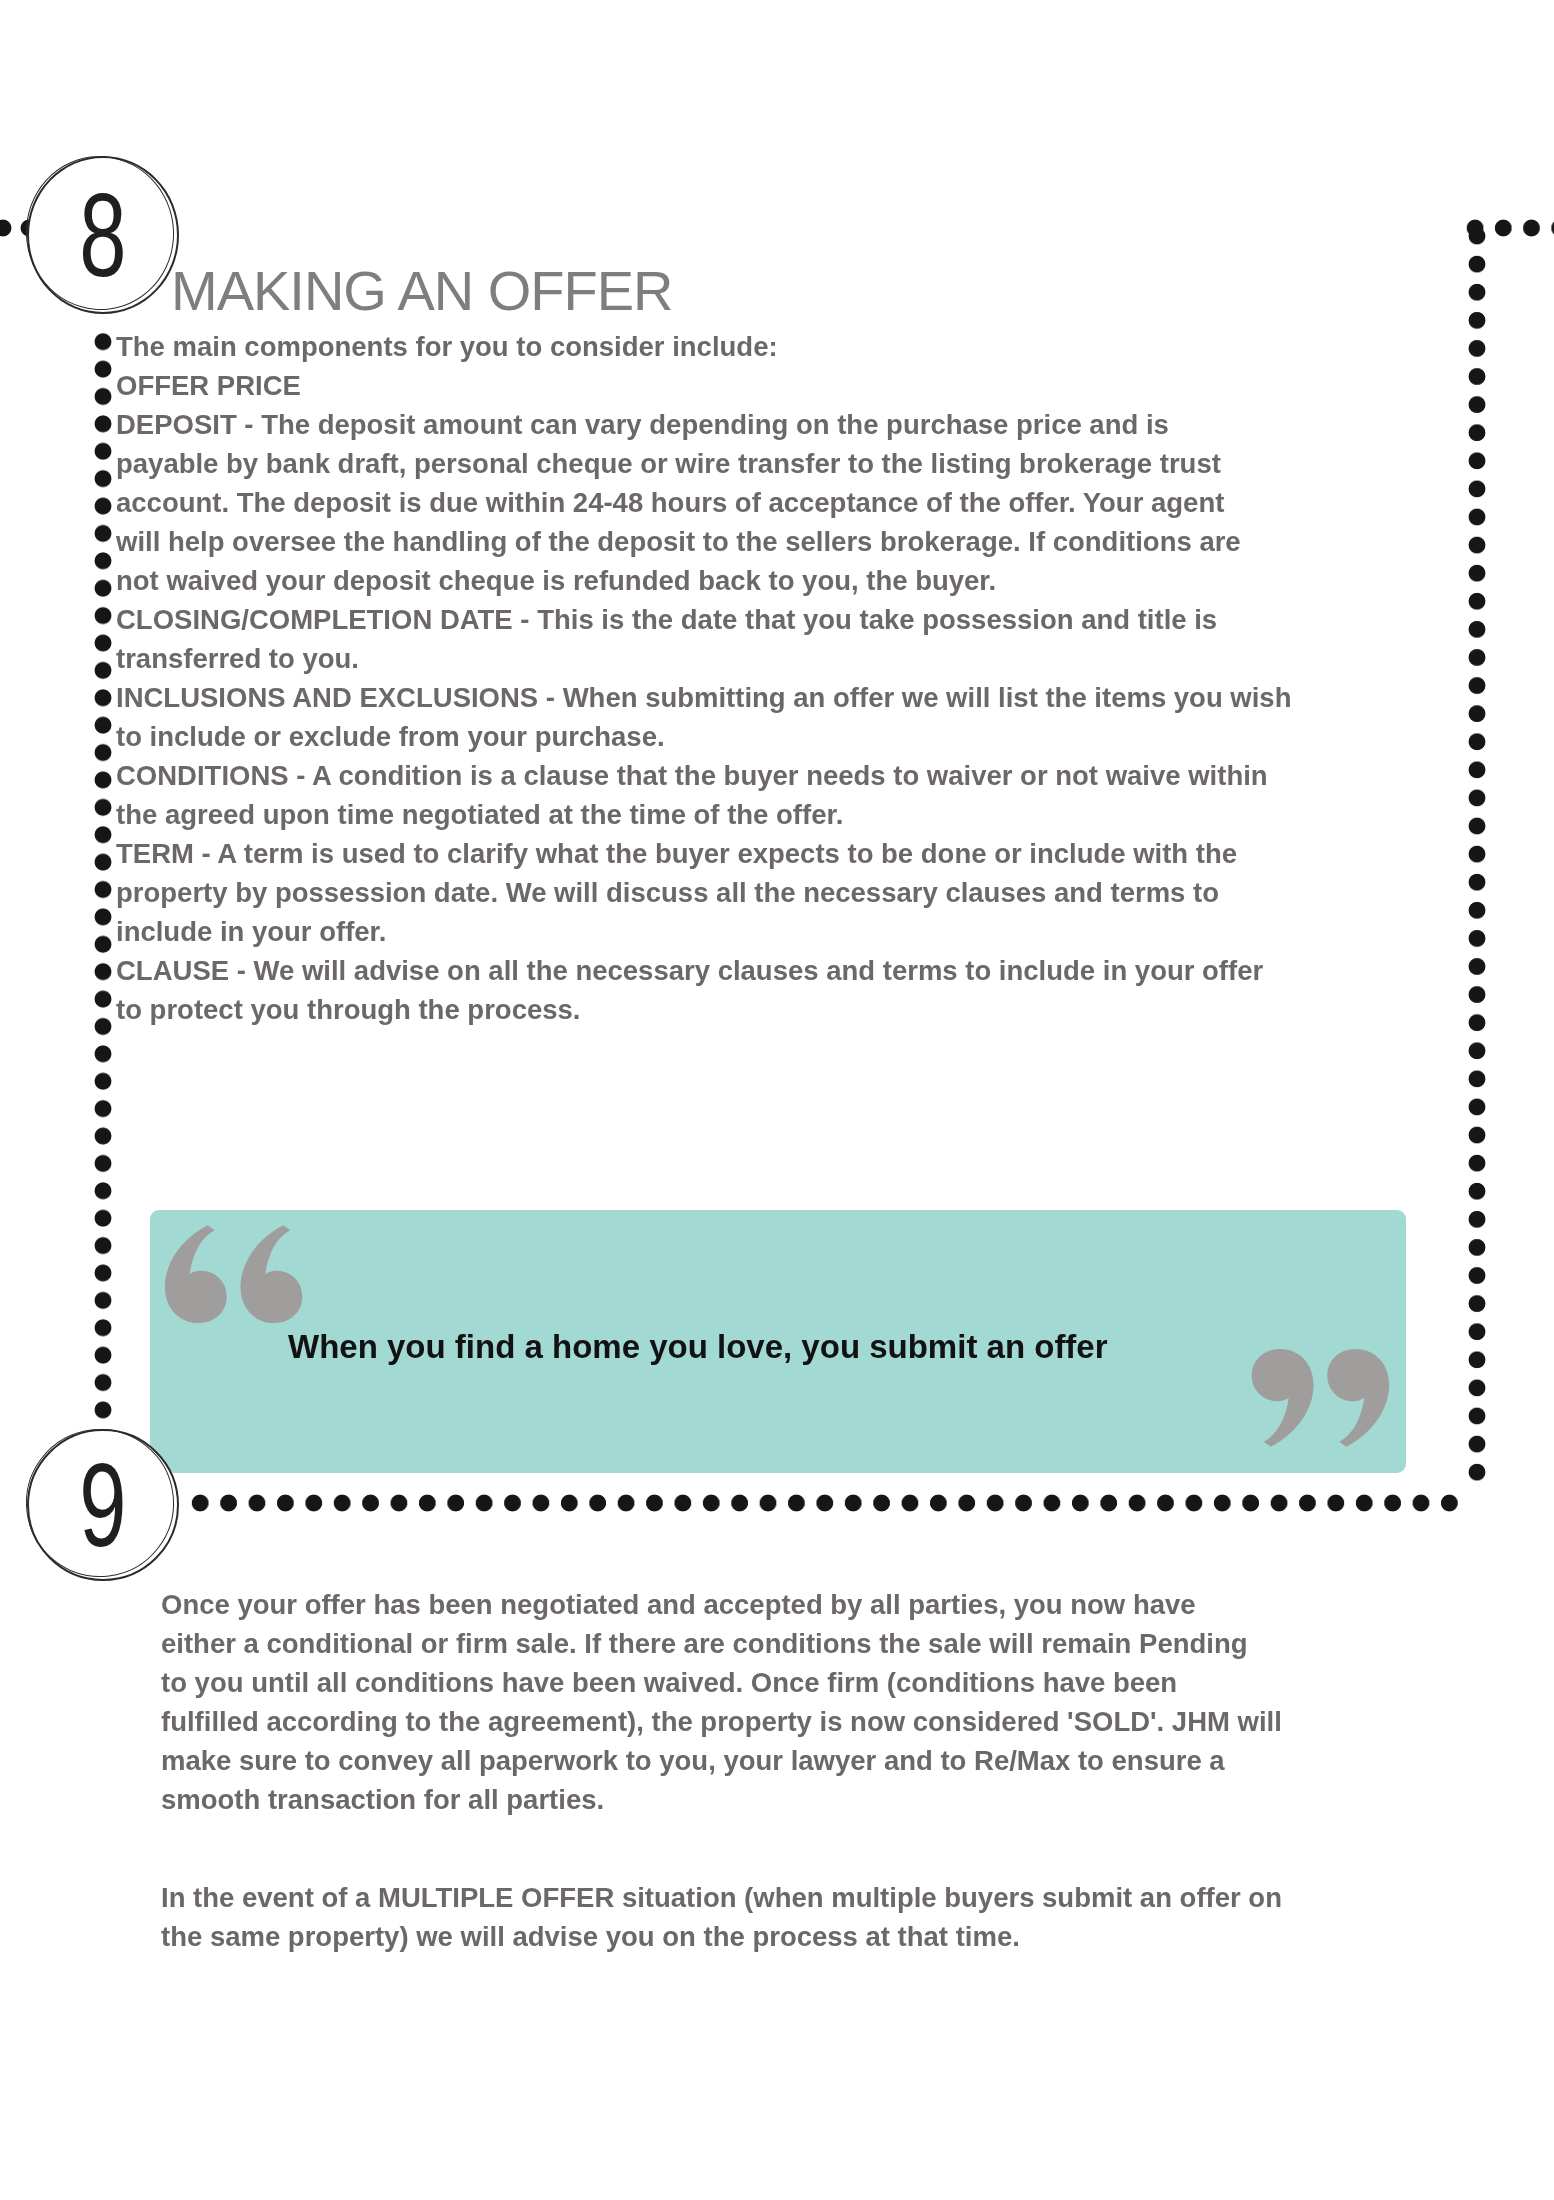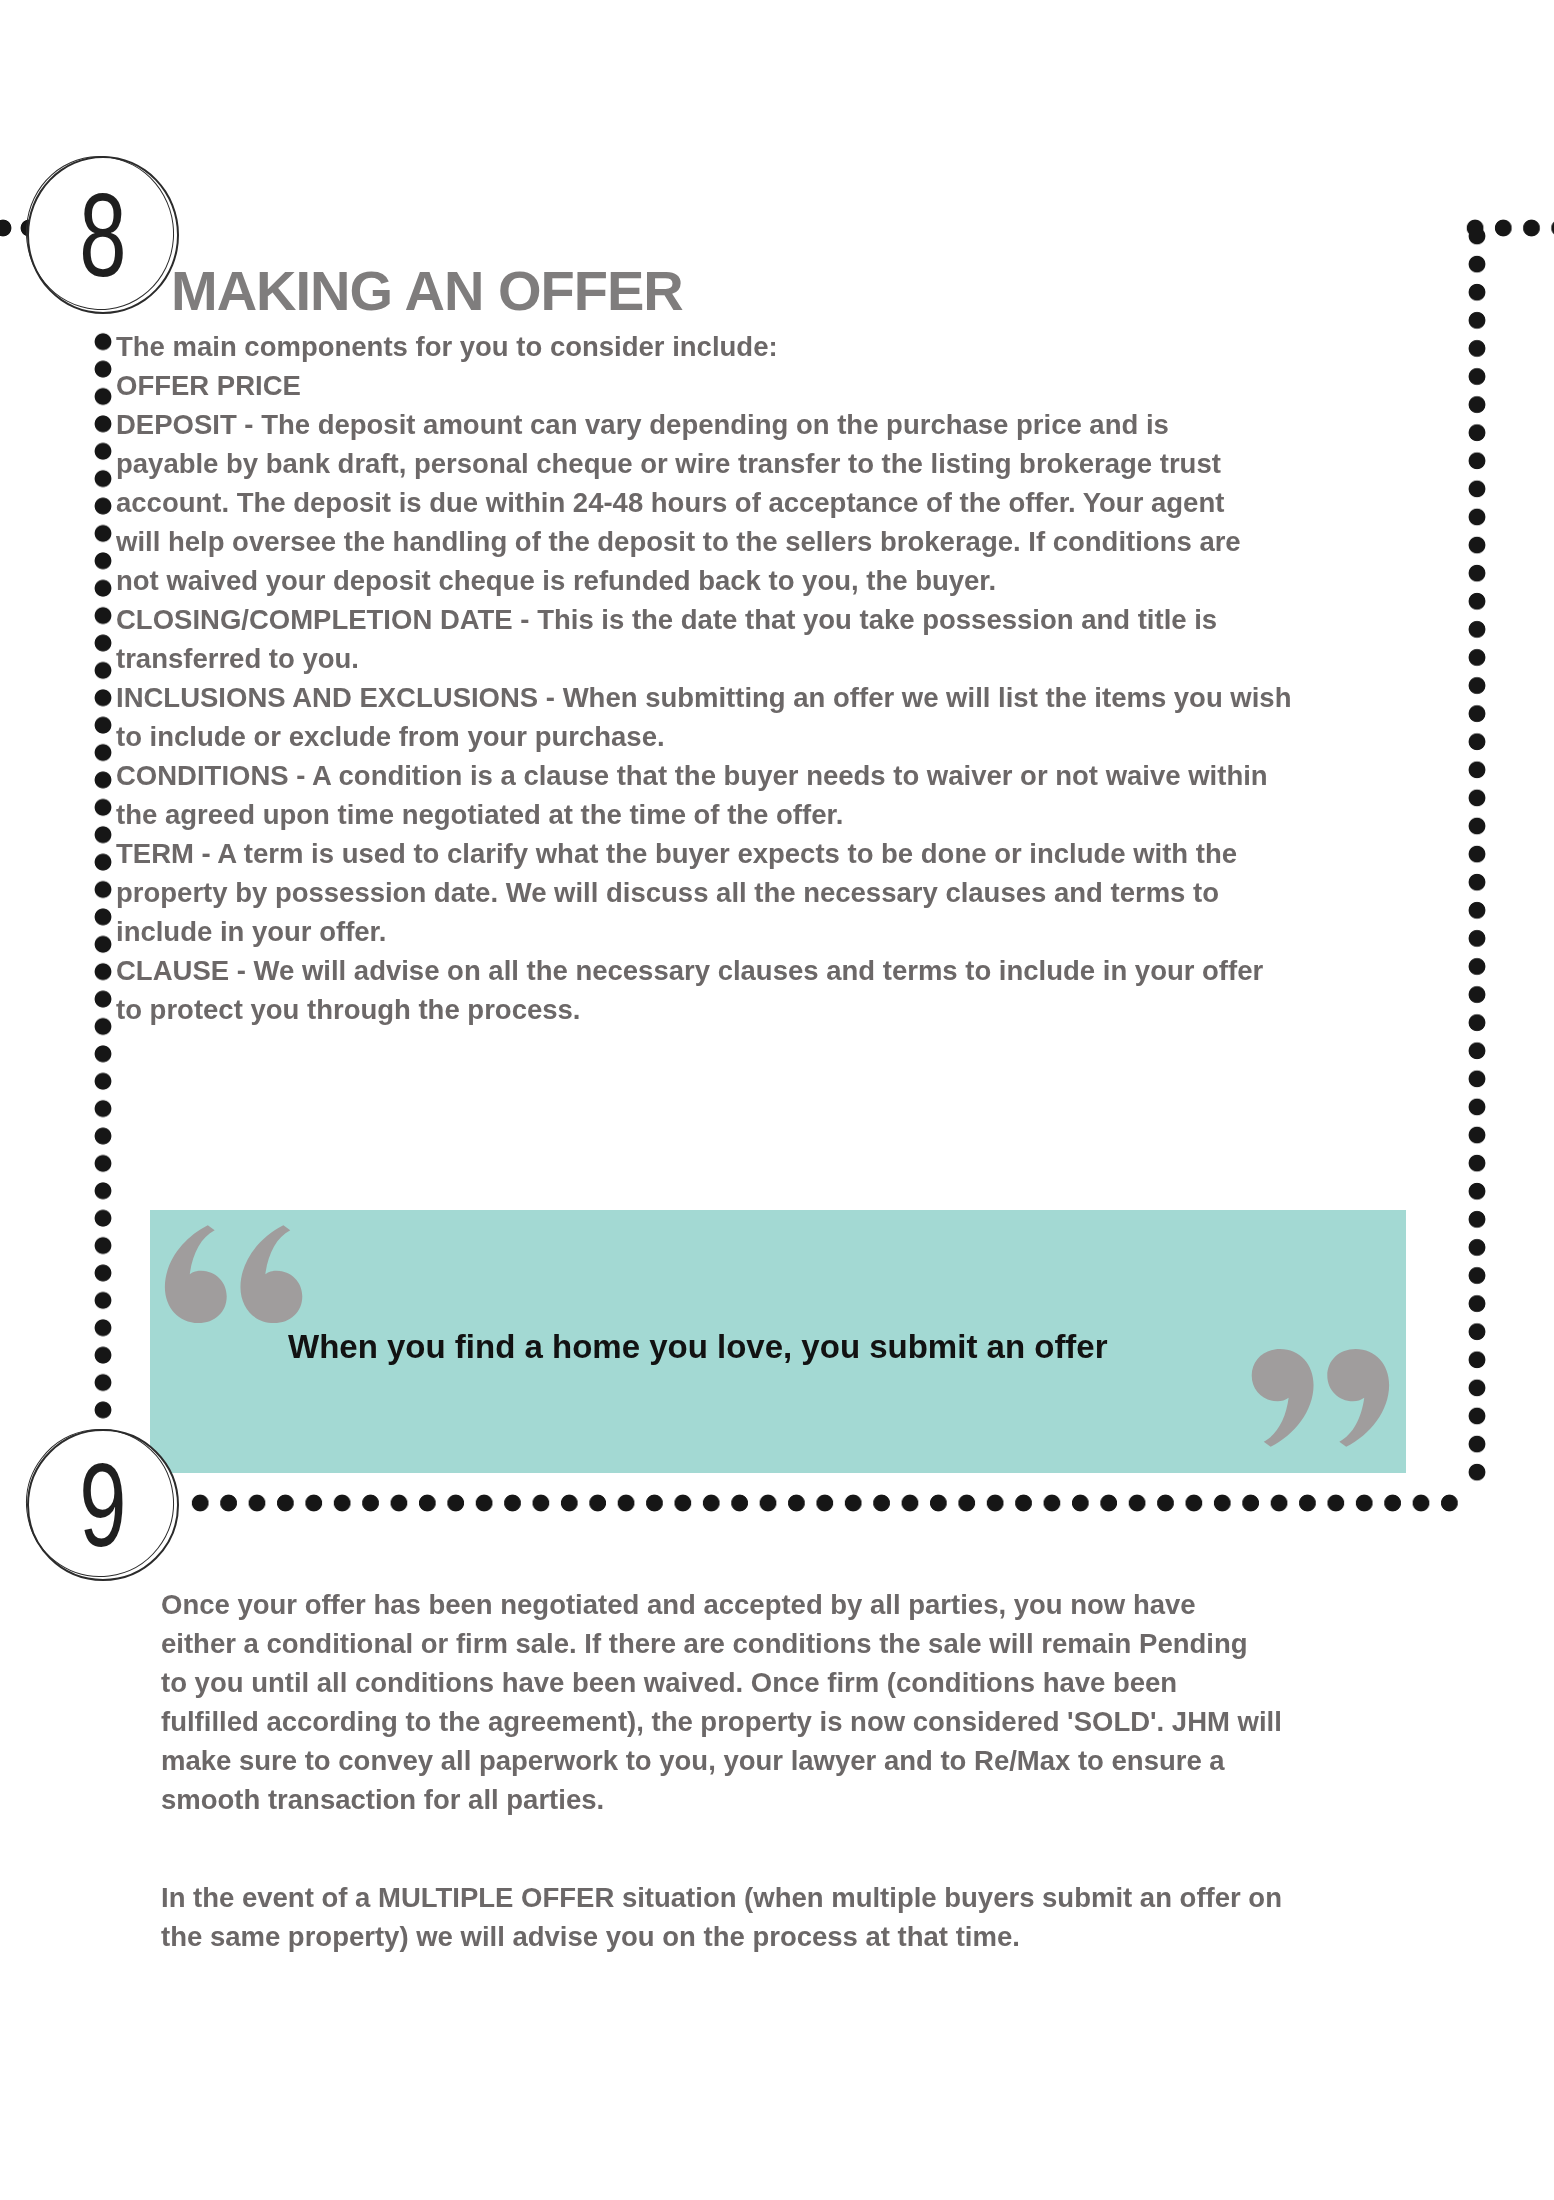--- a/index.html
+++ b/index.html
@@ -47,21 +47,21 @@
     font-weight:200;
     font-size:118px;
     line-height:1;
     color:#1f1f1f;
     transform:scaleX(0.72);
   }
   
   .big-heading{
     position:absolute;
     font-family:"Liberation Sans", sans-serif;
-    font-weight:700;
+    font-weight:400;
     font-size:56px;
     letter-spacing:-1px;
     color:var(--heading,#7f7d7d);
     white-space:nowrap;
   }
   
   .body-text{
     position:absolute;
     font-family:"Liberation Sans", sans-serif;
     font-weight:bold;
@@ -69,20 +69,21 @@
     line-height:39px;
     color:var(--body,#6c6868);
     white-space:pre-line;
   }
   
   .quote-box{
     position:absolute;
     left:150px;top:1210px;
     width:1256px;height:263px;
     background:var(--teal,#a3d9d3);
+    border-radius:9px;
   }
   .quote-text{
     position:absolute;
     left:138px;top:118px;
     font-family:"Liberation Sans", sans-serif;
     font-weight:bold;
     font-size:33px;
     color:var(--quote-text,#121212);
     white-space:nowrap;
   }

